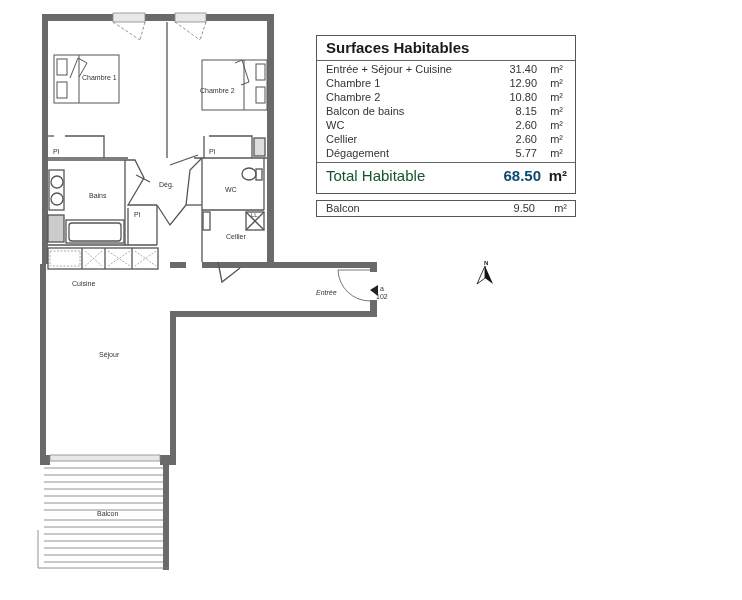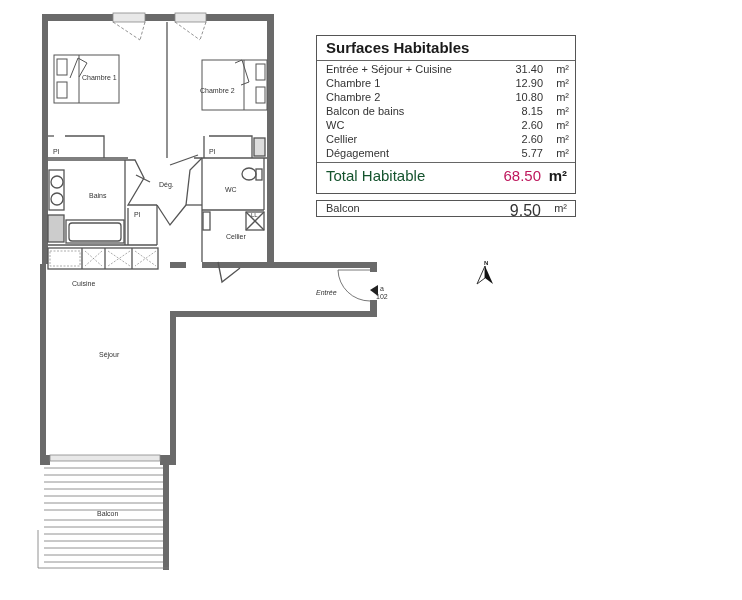--- a/index.html
+++ b/index.html
@@ -2,32 +2,32 @@
 <html><head>
 <meta charset="utf-8">
 <style>
   html,body{margin:0;padding:0;background:#fff;}
   body{width:742px;height:600px;position:relative;overflow:hidden;font-family:"Liberation Sans",sans-serif;color:#222;}
   .plan{position:absolute;left:0;top:0;width:742px;height:600px;}
   .room-label{position:absolute;font-size:7px;color:#333;font-family:"Liberation Sans",sans-serif;}
   .table-box{position:absolute;left:316px;top:35px;width:258px;height:157px;border:1px solid #555;background:#fff;}
   .table-title{position:absolute;left:9px;top:3px;font-size:15px;font-weight:bold;color:#1a1a1a;}
   .title-sep{position:absolute;left:0;right:0;top:24px;border-top:1px solid #666;}
-  .row{position:absolute;left:9px;right:6px;height:13px;font-size:11px;color:#333;}
+  .row{position:absolute;left:9px;right:12px;height:13px;font-size:11px;color:#333;}
   .row .lbl{position:absolute;left:0;top:0;}
   .row .val{position:absolute;right:26px;top:0;}
   .row .unit{position:absolute;right:0;top:0;}
   .total-sep{position:absolute;left:0;right:0;top:126px;border-top:1px solid #666;}
   .total{position:absolute;left:9px;right:8px;top:131px;height:20px;}
   .total .lbl{position:absolute;left:0;top:0;font-size:15px;color:#14532d;}
-  .total .val{position:absolute;right:26px;top:0;font-size:15px;font-weight:normal;color:#be185d;}
+  .total .val{position:absolute;right:26px;top:0;font-size:15px;font-weight:bold;color:#0c4a6e;}
   .total .unit{position:absolute;right:0;top:0;font-size:15px;font-weight:bold;color:#1a1a1a;}
   .balcon-box{position:absolute;left:316px;top:200px;width:258px;height:15px;border:1px solid #555;background:#fff;}
   .balcon-box .lbl{position:absolute;left:9px;top:1px;font-size:11px;color:#333;}
-  .balcon-box .val{position:absolute;right:34px;top:1px;font-size:16px;color:#333;}
+  .balcon-box .val{position:absolute;right:40px;top:1px;font-size:11px;color:#333;}
   .balcon-box .unit{position:absolute;right:8px;top:1px;font-size:11px;color:#333;}
   .compass{position:absolute;left:474px;top:258px;width:22px;height:30px;}
   .compass-n{position:absolute;left:484px;top:260px;font-size:6px;font-weight:bold;}
   .door-label{position:absolute;left:376px;top:285px;font-size:7px;line-height:8px;text-align:center;color:#333;}
 </style>
 </head>
 <body>
 
 <svg class="plan" viewBox="0 0 742 600" xmlns="http://www.w3.org/2000/svg">
   <defs>

